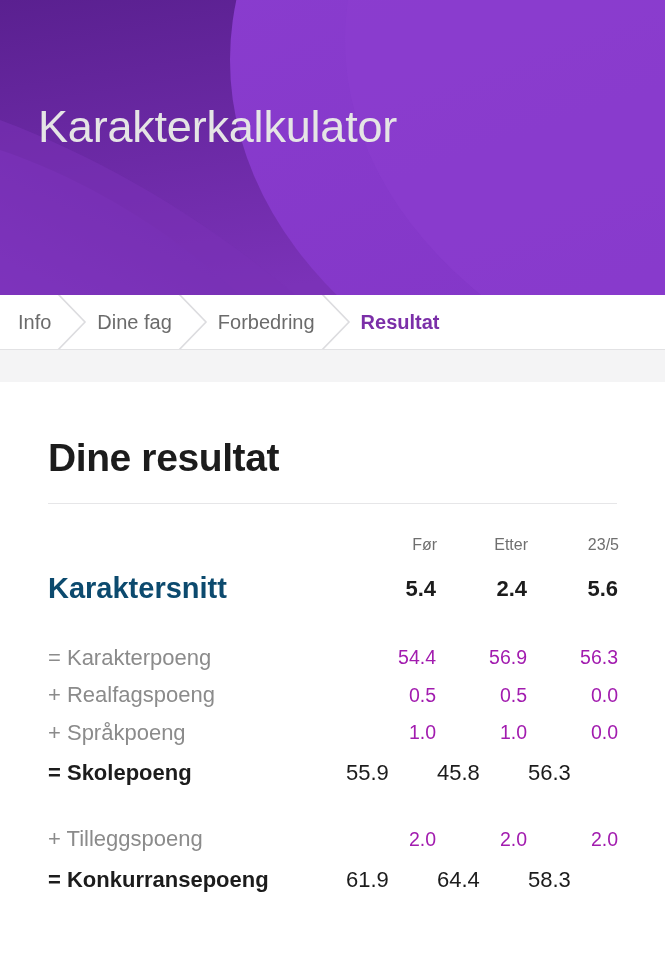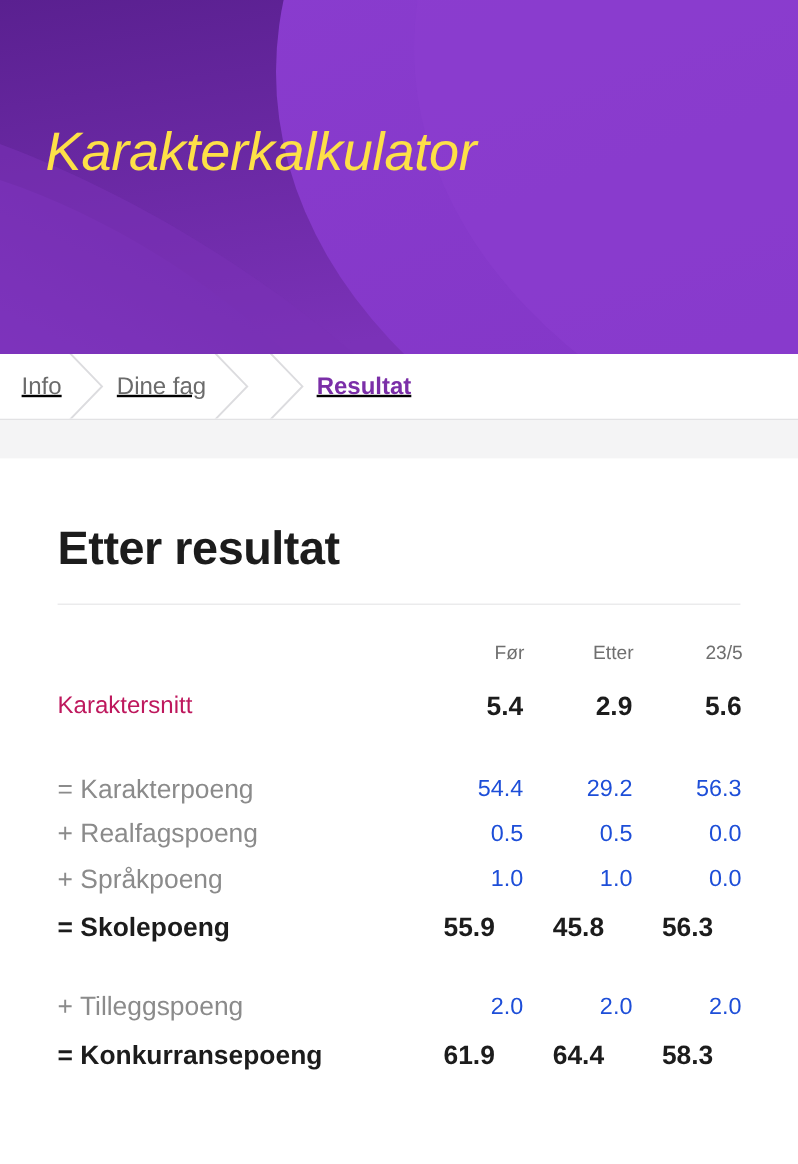--- a/index.html
+++ b/index.html
@@ -34,40 +34,38 @@
     height: 295px;
     display: block;
   }
   .hero-title {
     position: absolute;
     left: 38px;
     top: 99px;
     font-size: 45px;
     line-height: 56px;
     font-weight: 300;
-    color: #fde047;
+    color: #e5e5e5;
     letter-spacing: -0.2px;
     white-space: nowrap;
-    font-style: italic;
   }
 
   
   .breadcrumb-wrap {
     position: relative;
     width: 665px;
     height: 54px;
     background: #ffffff;
     overflow: hidden;
   }
   .breadcrumb {
     position: relative;
     height: 54px;
     display: flex;
     align-items: center;
-    text-decoration: underline;
   }
   .crumb {
     position: relative;
     height: 54px;
     display: flex;
     align-items: center;
     padding: 0 0 0 0;
     white-space: nowrap;
   }
   .crumb-label {
@@ -141,57 +139,57 @@
     height: 38px;
     text-align: right;
     font-size: 16px;
     font-weight: 400;
     color: #6f6f6f;
     padding-right: 1px;
   }
 
   tr.row-main td { height: 49px; }
   tr.row-main .cell-label {
-    font-size: 20px;
-    font-weight: 400;
-    color: #be185d;
+    font-size: 29px;
+    font-weight: 700;
+    color: #0c4a6e;
   }
   tr.row-main .cell-val {
     font-size: 22px;
     font-weight: 700;
     color: #1c1c1c;
     text-align: right;
     padding-right: 1px;
   }
 
   tr.row-sub td { height: 37.5px; }
   tr.row-sub .cell-label {
     font-size: 22px;
     font-weight: 400;
     color: #8b8b8b;
   }
   tr.row-sub .cell-val {
     font-size: 19.5px;
     font-weight: 400;
-    color: #1d4ed8;
+    color: #a21caf;
     text-align: right;
     padding-right: 1px;
   }
 
   tr.row-total td { height: 43px; }
   tr.row-total .cell-label {
     font-size: 22px;
     font-weight: 700;
     color: #1c1c1c;
   }
   tr.row-total .cell-val {
     font-size: 22px;
-    font-weight: 700;
+    font-weight: 400;
     color: #1c1c1c;
-    text-align: center;
+    text-align: left;
     padding-right: 1px;
   }
 
   tr.spacer td { height: 26px; }
 </style>
 </head>
 <body>
 
 <div id="app">
 
@@ -231,36 +229,39 @@
           </svg>
         </span>
         <div class="crumb">
           <span class="crumb-label">Dine fag</span>
         </div>
         <span class="crumb-sep">
           <svg width="46" height="54" viewBox="0 0 46 54">
             <path d="M6,-2 L34,27 L6,56" fill="none" stroke="#dcdcdf" stroke-width="1.6"></path>
           </svg>
         </span>
+        <div class="crumb">
+          <span class="crumb-label">Forbedring</span>
+        </div>
         <span class="crumb-sep">
           <svg width="46" height="54" viewBox="0 0 46 54">
             <path d="M6,-2 L34,27 L6,56" fill="none" stroke="#dcdcdf" stroke-width="1.6"></path>
           </svg>
         </span>
         <div class="crumb active">
           <span class="crumb-label">Resultat</span>
         </div>
       </nav>
   </div>
 
   <div class="gray-band"></div>
 
   <div class="content">
 
-    <h1 class="page-title">Etter resultat</h1>
+    <h1 class="page-title">Dine resultat</h1>
 
     <div class="divider"></div>
 
     <table class="result-table">
       <colgroup>
         <col class="c-label">
           <col class="c-val">
           <col class="c-val">
           <col class="c-val">
       </colgroup>
@@ -269,30 +270,30 @@
           <th class="th-label"></th>
           <th class="th-val">Før</th>
           <th class="th-val">Etter</th>
           <th class="th-val">23/5</th>
         </tr>
       </thead>
       <tbody id="result-body">
           <tr class="row-main">
             <td class="cell-label">Karaktersnitt</td>
             <td class="cell-val">5.4</td>
-            <td class="cell-val">2.9</td>
+            <td class="cell-val">2.4</td>
             <td class="cell-val">5.6</td>
           </tr>
           <tr class="spacer">
             <td colspan="4"></td>
           </tr>
           <tr class="row-sub">
             <td class="cell-label">= Karakterpoeng</td>
             <td class="cell-val">54.4</td>
-            <td class="cell-val">29.2</td>
+            <td class="cell-val">56.9</td>
             <td class="cell-val">56.3</td>
           </tr>
           <tr class="row-sub">
             <td class="cell-label">+ Realfagspoeng</td>
             <td class="cell-val">0.5</td>
             <td class="cell-val">0.5</td>
             <td class="cell-val">0.0</td>
           </tr>
           <tr class="row-sub">
             <td class="cell-label">+ Språkpoeng</td>

